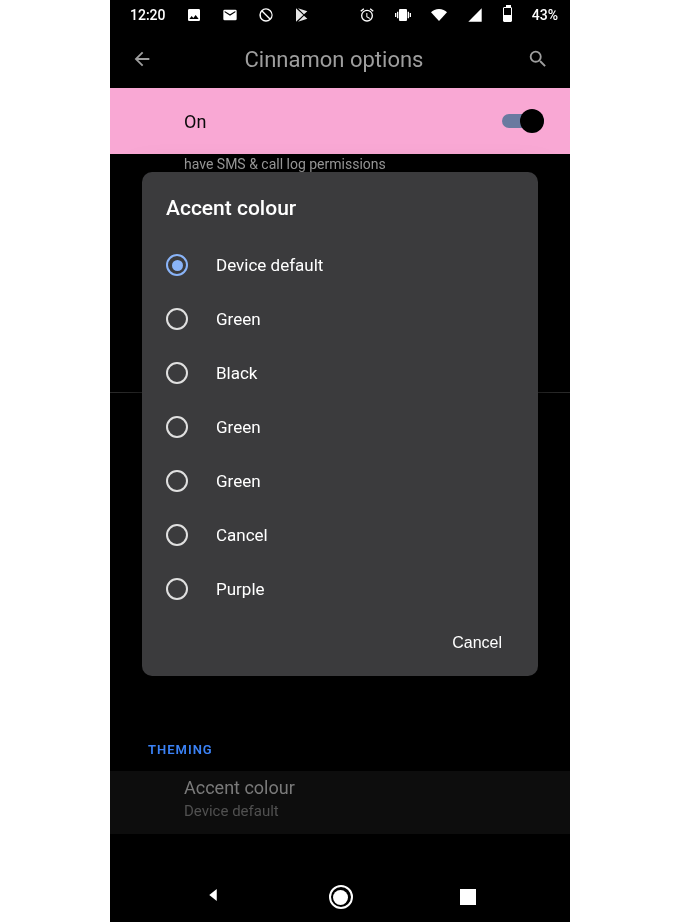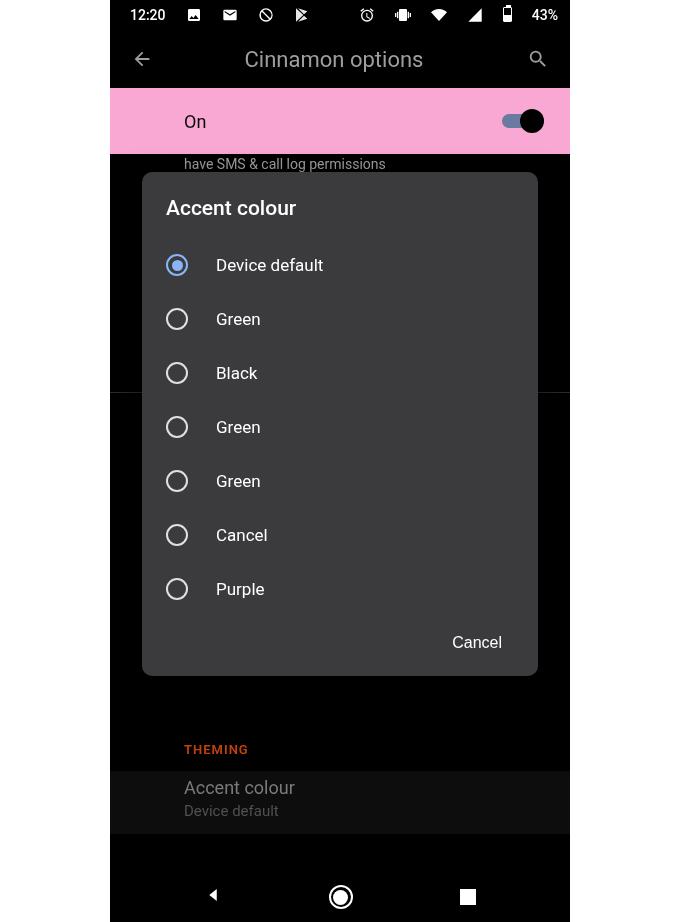--- a/index.html
+++ b/index.html
@@ -82,22 +82,22 @@
   .bg-content {
     position: absolute; left:0; right:0; top:154px; bottom:50px;
     background: #000;
     padding-top: 0;
   }
   .bg-subtext {
     color: #a3a3a3; font-size: 14px; padding-left: 74px; padding-top: 2px;
   }
   .divider { height: 1px; background: #2a2a2a; margin-top: 220px; }
   .section-header {
-    color: #c2410c; font-size: 13px; letter-spacing: 1px; font-weight: 600;
-    padding: 20px 0 14px 74px;
+    color: #3b82f6; font-size: 13px; letter-spacing: 1px; font-weight: 600;
+    padding: 20px 0 14px 38px;
   }
   .pref-row { padding: 6px 0 14px 74px; background: #0d0d0d; }
   .pref-title { font-size: 18px; color: #7a7a7a; }
   .pref-sub { font-size: 15px; color: #505050; margin-top: 4px; }
 
   .bg-lower {
     position: absolute; left:0; right:0; bottom: 50px; height: 150px;
   }
 
   

